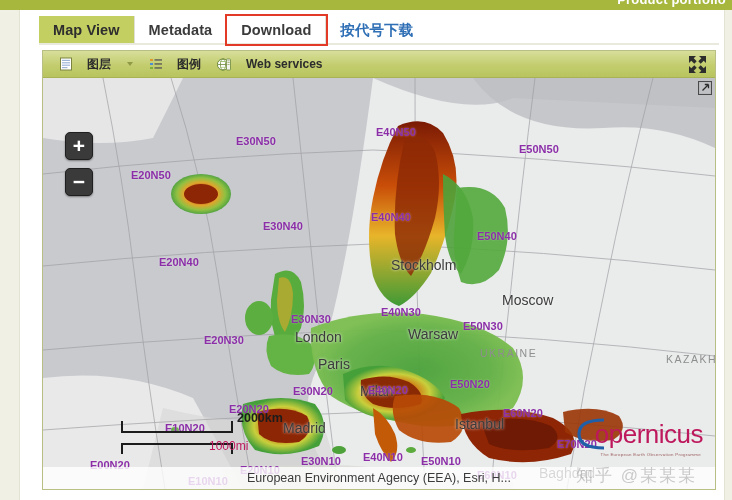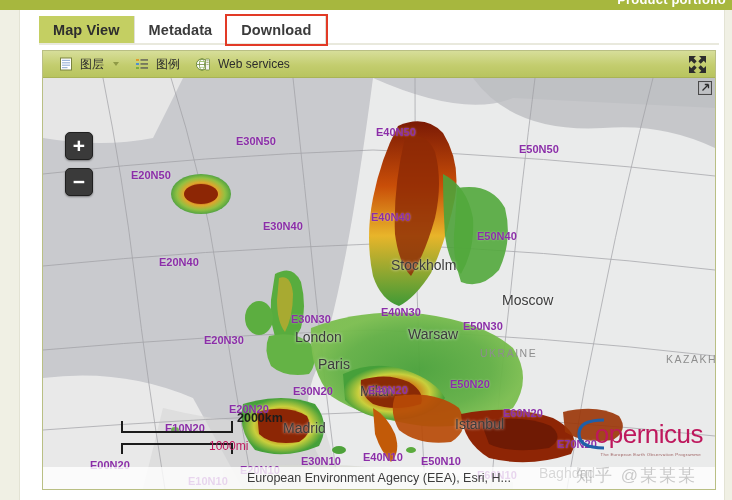--- a/index.html
+++ b/index.html
@@ -114,26 +114,26 @@
     height: 27px;
     background: linear-gradient(to bottom, #d7de9a 0%, #c3cd6e 55%, #b8c45f 100%);
     border-bottom: 1px solid #a9b356;
     display: flex;
     align-items: center;
     padding-left: 8px;
   }
   .tb-item {
     display: flex;
     align-items: center;
-    gap: 7px;
+    gap: 14px;
     padding: 0 8px;
     height: 22px;
     font-size: 12px;
     color: #2c2c2c;
-    font-weight: normal;
+    font-weight: bold;
     cursor: pointer;
     white-space: nowrap;
   }
   .tb-caret {
     width: 0; height: 0;
     border-left: 3.5px solid transparent;
     border-right: 3.5px solid transparent;
     border-top: 4px solid #8f9a46;
     margin-left: 2px;
   }
@@ -309,20 +309,23 @@
   <div class="tabbar">
     <div class="tabs">
       <div class="tab active">
         <span>Map View</span>
       </div>
       <div class="tab">
         <span>Metadata</span>
       </div>
       <div class="tab boxed">
         <span>Download</span>
+      </div>
+      <div class="tab link">
+        <span>按代号下载</span>
       </div>
     </div>
     <div class="tabbar-underline"></div>
   </div>
 
   <div class="map-widget">
 
     <div class="map-toolbar">
 
       <div class="tb-item">

